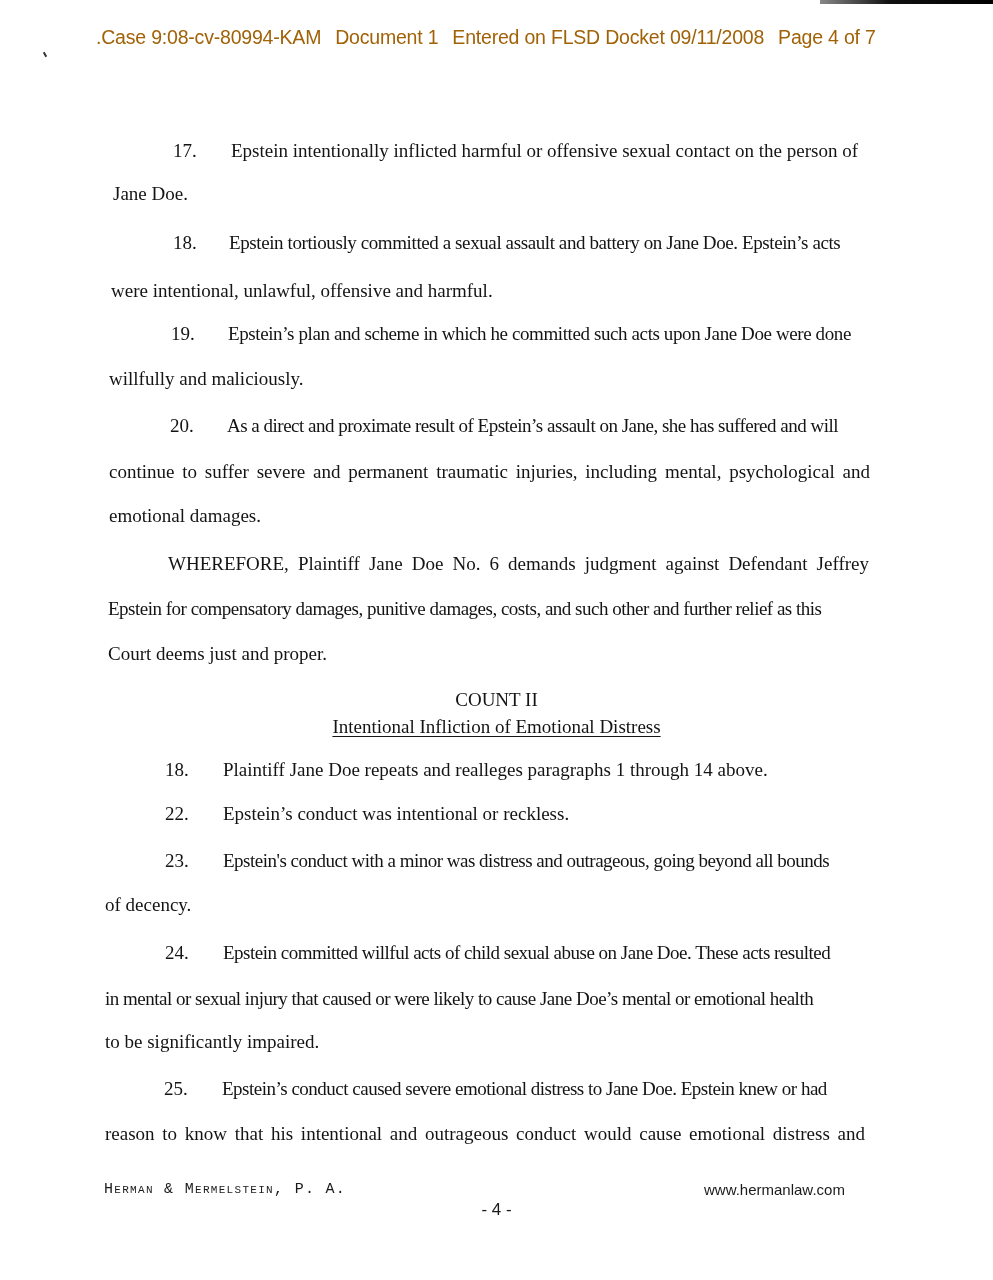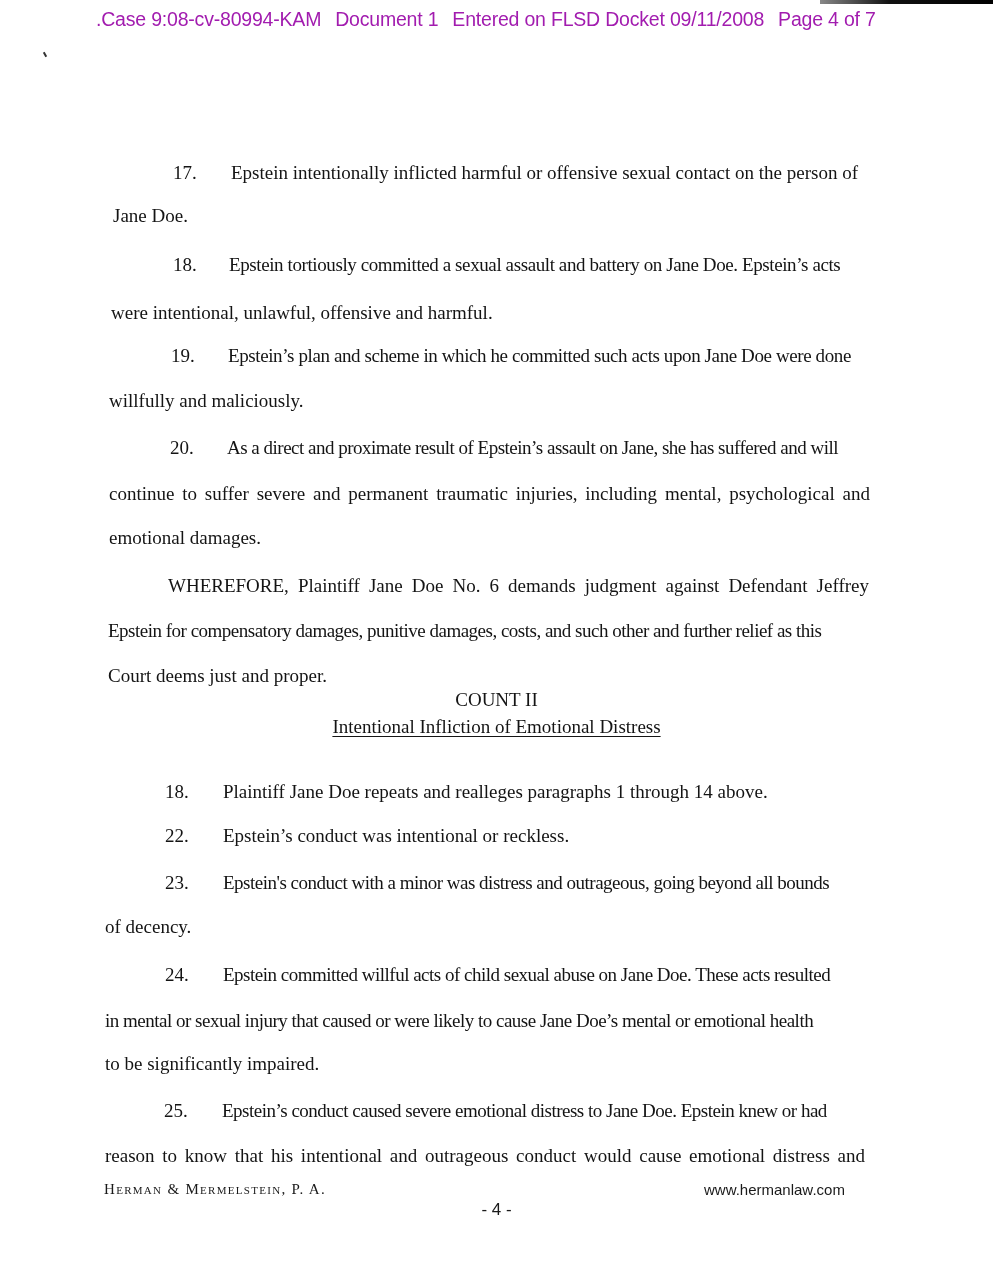--- a/index.html
+++ b/index.html
@@ -5,42 +5,42 @@
     html, body { margin: 0; padding: 0; background: #ffffff; }
     body {
       width: 993px; height: 1280px; position: relative; overflow: hidden;
       font-family: "Liberation Serif", serif; color: #141414;
     }
     .topbar {
       position: absolute; top: 0; left: 820px; width: 173px; height: 4px;
       background: linear-gradient(to right, #888 0%, #111 40%, #000 100%);
     }
     .header {
-      position: absolute; top: 8px; left: 96px;
+      position: absolute; top: 26px; left: 96px;
       font-family: "Liberation Sans", sans-serif; font-size: 19.5px;
-      color: #a21caf; white-space: pre; letter-spacing: -0.2px;
+      color: #a16207; white-space: pre; letter-spacing: -0.2px;
     }
     .header span { margin-right: 14px; }
     .stray-mark {
       position: absolute; top: 52px; left: 44px; width: 2px; height: 5px;
       background: #333; transform: rotate(-30deg);
     }
     .para {
-      position: absolute; font-size: 19px; line-height: 21px; white-space: nowrap; margin-top: 22px;
+      position: absolute; font-size: 19px; line-height: 21px; white-space: nowrap;
     }
     .num { display: inline-block; }
     .just { text-align: justify; text-align-last: justify; }
     .heading {
       position: absolute; left: 0; width: 993px; text-align: center;
       font-weight: normal; font-size: 19px;
     }
     .heading.sub { text-decoration: underline; text-underline-offset: 3px; }
     .footer-firm {
       position: absolute; top: 1181px; left: 104px;
-      font-family: Liberation Serif, serif; font-size: 15px;
+      font-family: Liberation Mono, monospace; font-size: 15px;
       letter-spacing: 1.3px; font-variant: small-caps; color: #1a1a1a;
     }
     .footer-url {
       position: absolute; top: 1181px; left: 704px;
       font-family: "Liberation Sans", sans-serif; font-size: 15px; color: #1a1a1a;
     }
     .page-num {
       position: absolute; top: 1200px; left: 0; width: 993px; text-align: center;
       font-family: "Liberation Sans", sans-serif; font-size: 17px; color: #1a1a1a;
     }

